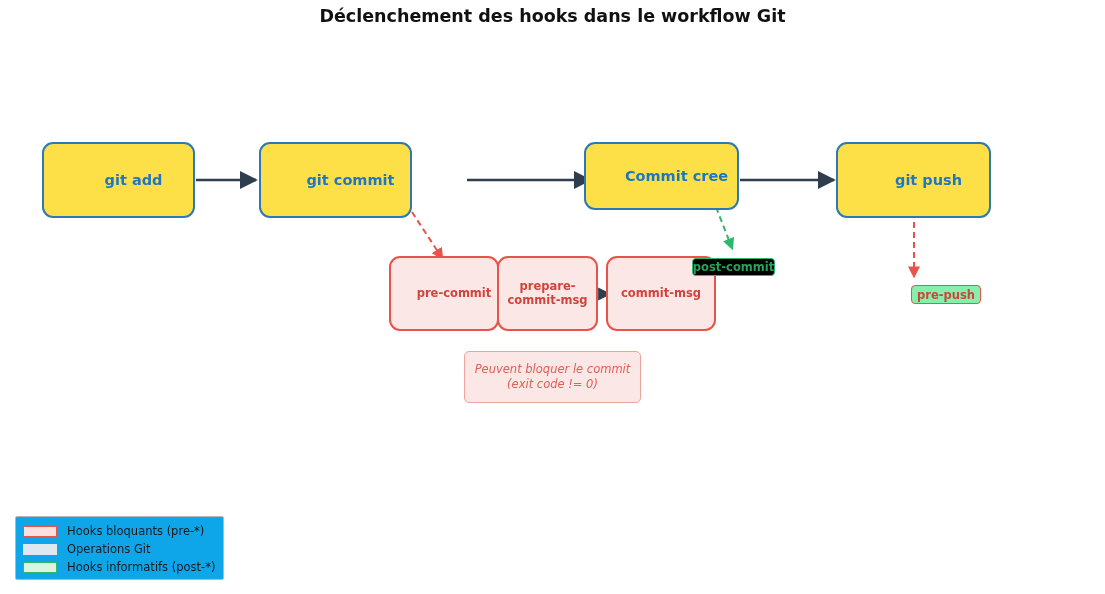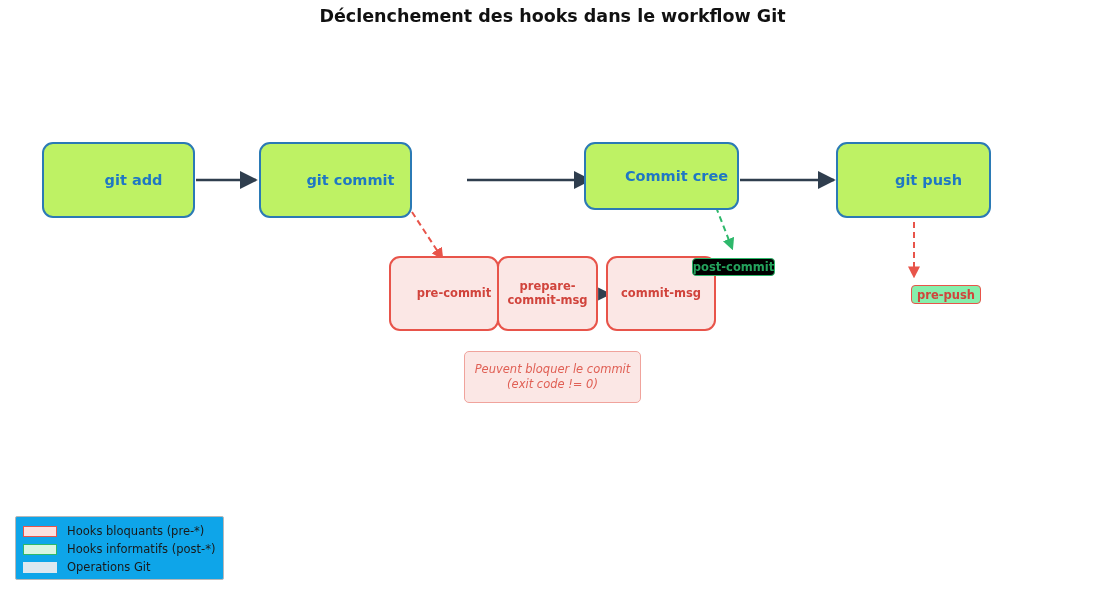--- a/index.html
+++ b/index.html
@@ -31,21 +31,21 @@
     font-size: 17.5px;
     font-weight: bold;
     color: #111111;
     letter-spacing: 0px;
   }
 
   
   .gitbox {
     position: absolute;
     box-sizing: border-box;
-    background: #bef264;
+    background: #fde047;
     border: 2.2px solid #2b7ab5;
     border-radius: 11px;
     display: flex;
     align-items: center;
     justify-content: center;
     color: #1f77c4;
     font-size: 14.5px;
     font-weight: bold;
     text-align: center;
     line-height: 1.15;
@@ -218,20 +218,20 @@
   <span>Peuvent bloquer le commit</span>
   <span>(exit code != 0)</span>
 </div>
 
 <div class="legend">
   <div class="legend-row">
     <span class="swatch swatch-red"></span>
     <span class="legend-label">Hooks bloquants (pre-*)</span>
   </div>
   <div class="legend-row">
+    <span class="swatch swatch-blue"></span>
+    <span class="legend-label">Operations Git</span>
+  </div>
+  <div class="legend-row">
     <span class="swatch swatch-green"></span>
     <span class="legend-label">Hooks informatifs (post-*)</span>
   </div>
-  <div class="legend-row">
-    <span class="swatch swatch-blue"></span>
-    <span class="legend-label">Operations Git</span>
-  </div>
 </div>
 
 </body></html>

